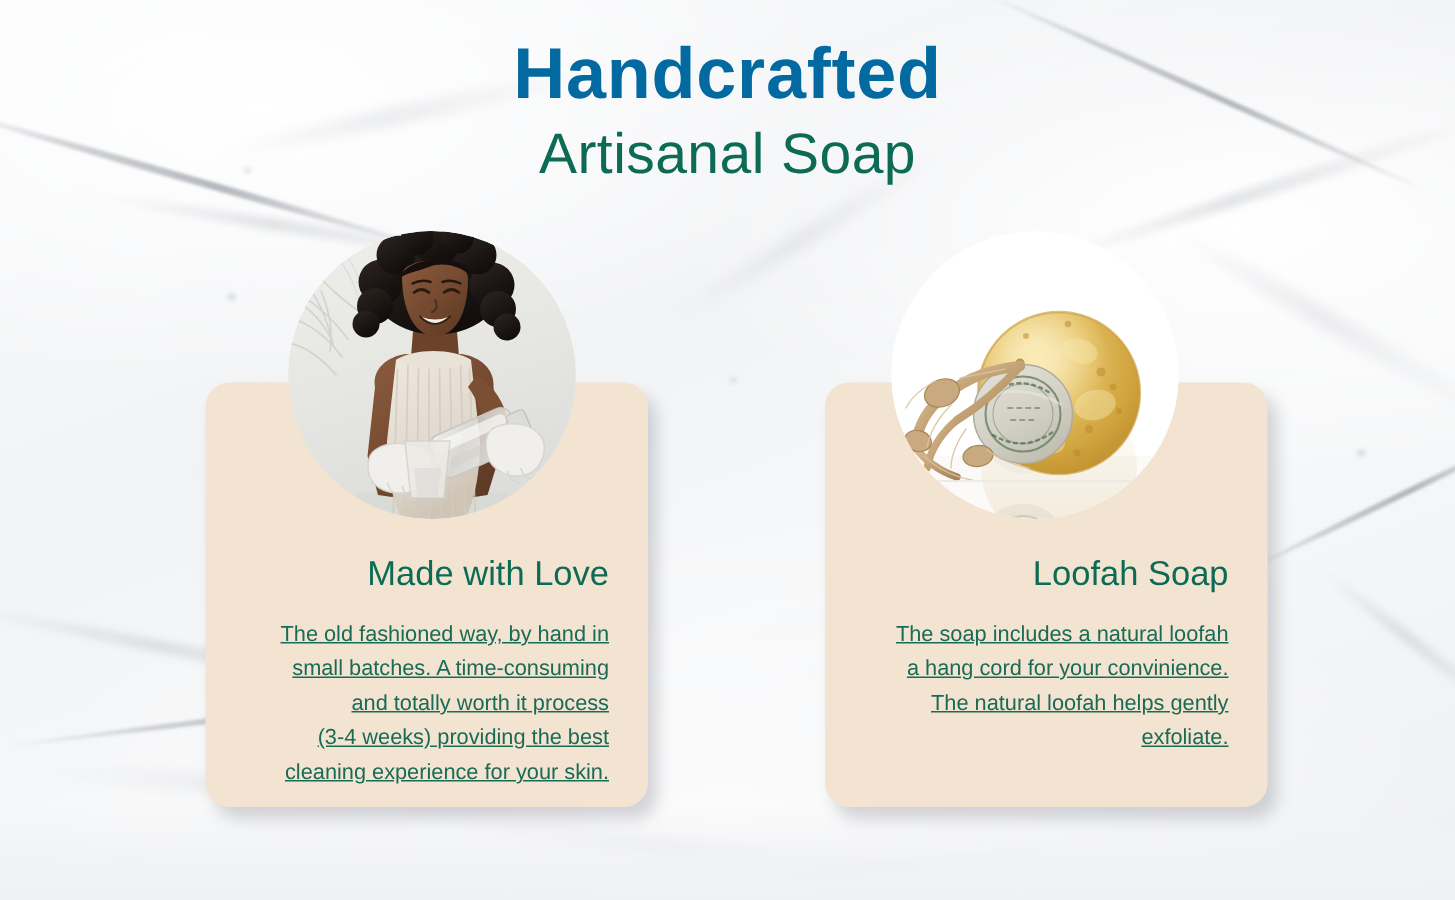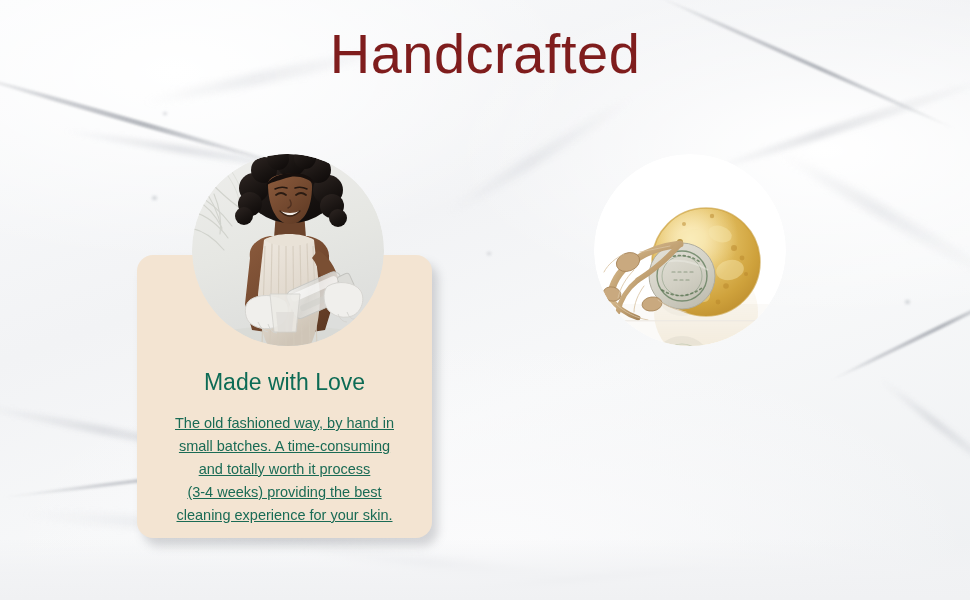--- a/index.html
+++ b/index.html
@@ -51,25 +51,25 @@
   
   .header {
     position: absolute;
     left: 0;
     right: 0;
     top: 26px;
     text-align: center;
     z-index: 5;
   }
   .title-main {
-    font-size: 56px;
+    font-size: 48px;
     line-height: 1;
-    font-weight: 400;
+    font-weight: 700;
     letter-spacing: 0.5px;
-    color: #7f1d1d;
+    color: #0369a1;
     margin: 0;
   }
   .title-sub {
     font-size: 38px;
     line-height: 1;
     font-weight: 400;
     letter-spacing: 0.3px;
     color: #0d6b55;
     margin: 10px 0 0 0;
   }
@@ -86,22 +86,22 @@
     z-index: 2;
   }
   .card.left  { left: 137px; }
   .card.right { left: 550px; }
 
   .card-body {
     position: absolute;
     left: 0;
     right: 0;
     top: 116px;
-    text-align: center;
-    padding: 0 2px;
+    text-align: right;
+    padding: 0 26px;
     box-sizing: border-box;
   }
   .card-title {
     font-size: 23px;
     line-height: 1;
     color: #0d6b55;
     margin: 0 0 18px 0;
     font-weight: 400;
   }
   .card-text {
@@ -161,20 +161,21 @@
     <div class="speck" style="left:163px; top:112px; width:4px;  height:3px;"></div>
     <div class="speck" style="left:905px; top:300px; width:5px;  height:4px;"></div>
     <div class="speck" style="left:487px; top:252px; width:4px;  height:3px;"></div>
     <div class="speck" style="left:252px; top:498px; width:4px;  height:3px;"></div>
   </div>
 
   <div class="bottom-band"></div>
 
   <div class="header">
     <h1 class="title-main">Handcrafted</h1>
+    <h2 class="title-sub">Artisanal Soap</h2>
   </div>
 
   <div class="card left">
     <div class="card-body">
       <h3 class="card-title">Made with Love</h3>
       <p class="card-text">The old fashioned way, by hand in
 small batches. A time-consuming
 and totally worth it process
 (3-4 weeks) providing the best
 cleaning experience for your skin.</p>
@@ -303,20 +304,29 @@
           <path d="M146 160 q3 8 9 8" fill="none"></path>
           <path d="M155 158 q3 8 8 7" fill="none"></path>
         </g>
 
         <path d="M78 140 L108 140 L104 178 L82 178 Z" fill="#eceae6" opacity=".85" stroke="#d2d1cd" stroke-width="1"></path>
         <path d="M84 158 L102 158 L100 177 L86 177 Z" fill="#dedcd7" opacity=".7"></path>
       </g>
     </svg>
   </div>
 
+  <div class="card right">
+    <div class="card-body">
+      <h3 class="card-title">Loofah Soap</h3>
+      <p class="card-text">The soap includes a natural loofah
+a hang cord for your convinience.
+The natural loofah helps gently
+exfoliate.</p>
+    </div>
+  </div>
 
   <div class="photo right">
     <svg class="ph-svg" viewBox="0 0 192 192" preserveAspectRatio="xMidYMid slice">
       <defs>
         <radialGradient id="soapG" cx="0.38" cy="0.3" r="0.85">
           <stop offset="0%" stop-color="#f3dd9d"></stop>
           <stop offset="35%" stop-color="#e3bf62"></stop>
           <stop offset="70%" stop-color="#cfa23c"></stop>
           <stop offset="100%" stop-color="#b7872a"></stop>
         </radialGradient>

